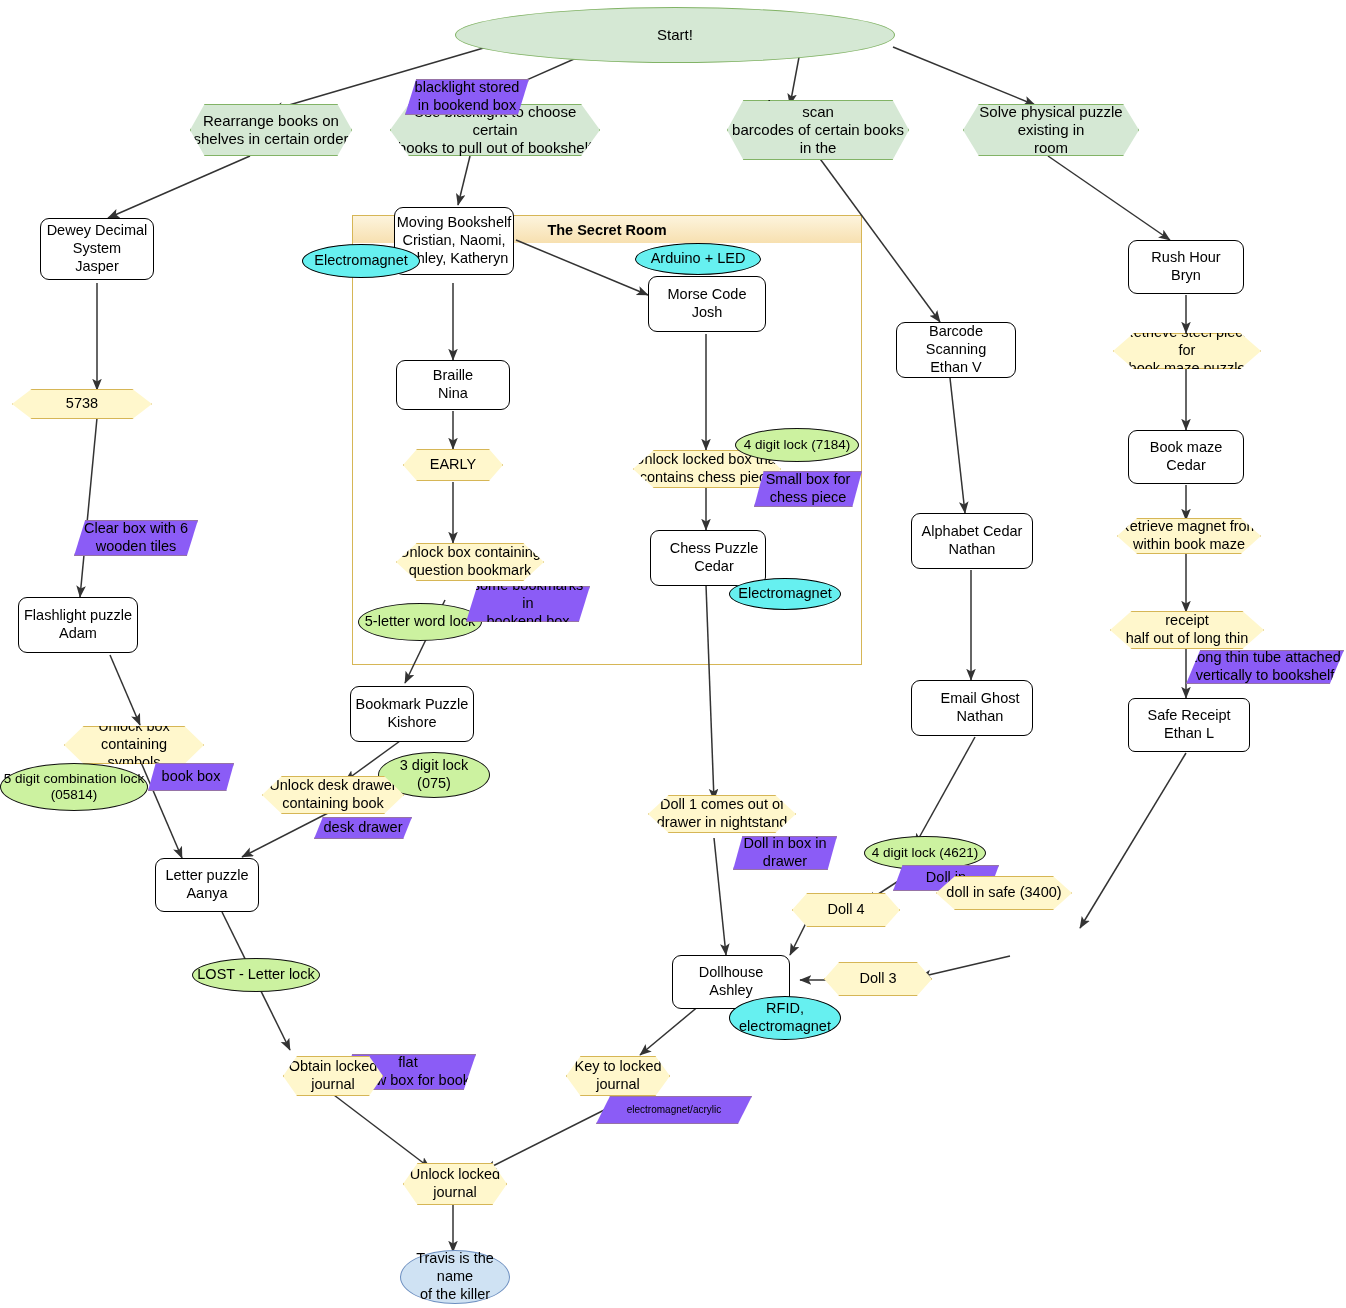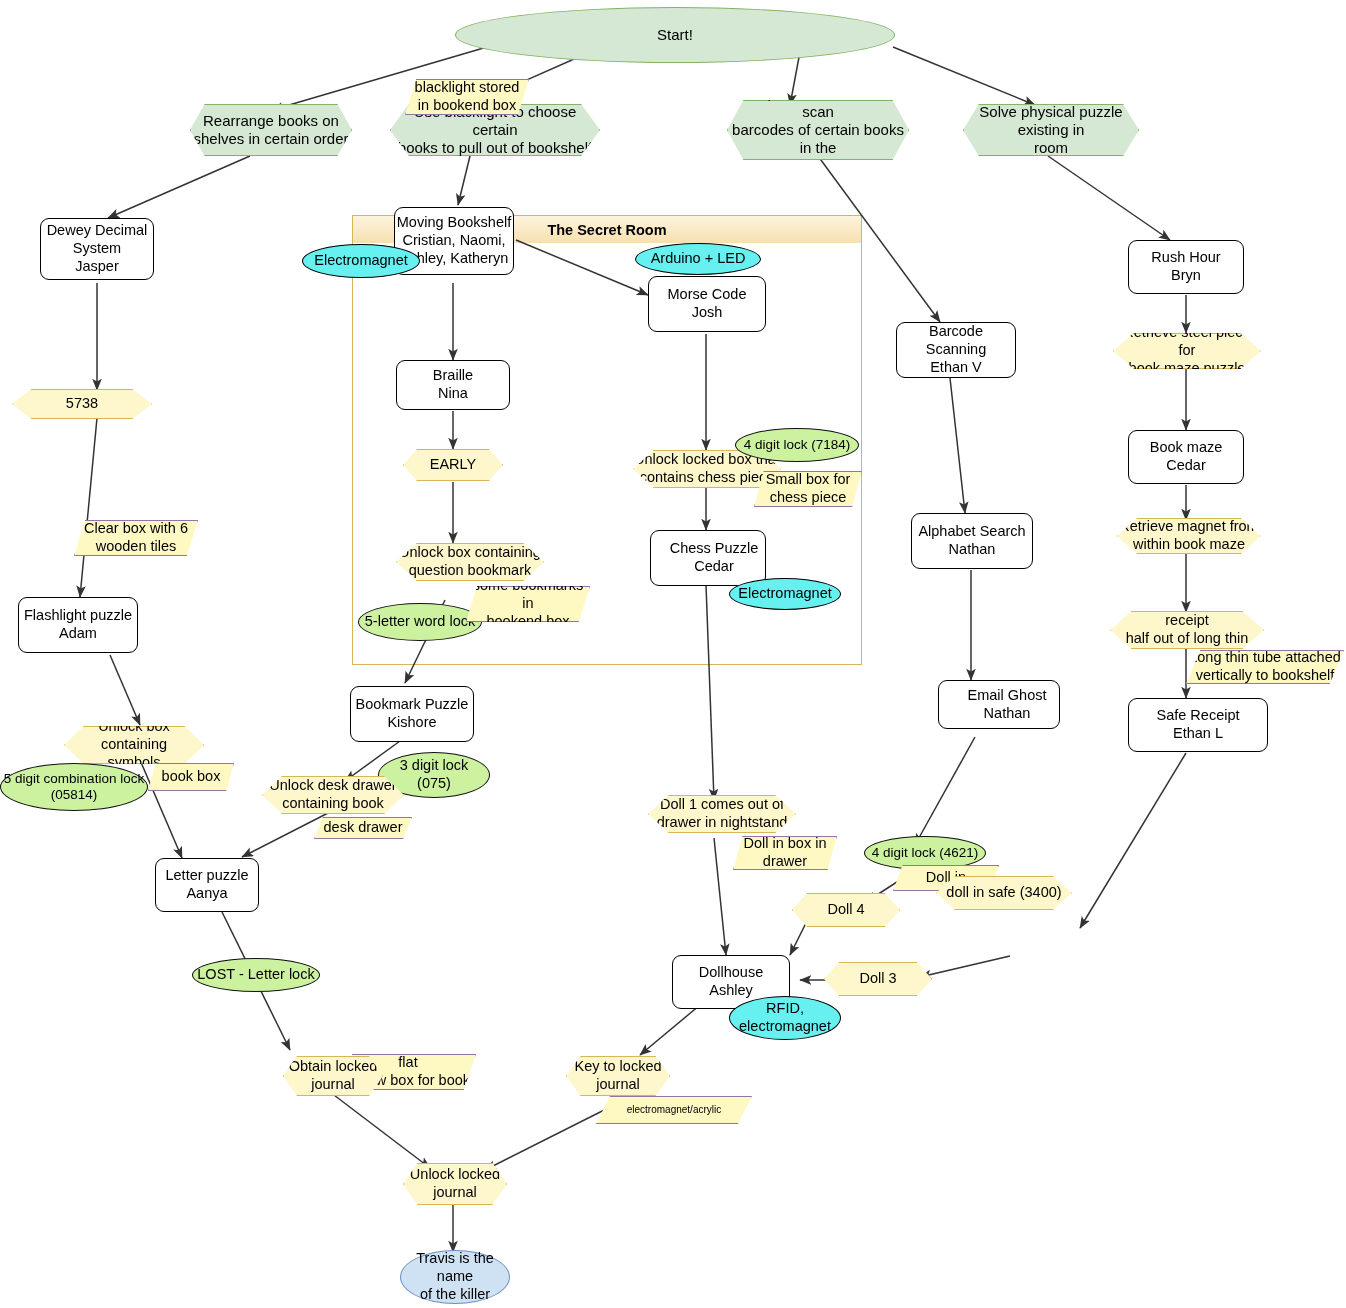--- a/index.html
+++ b/index.html
@@ -44,21 +44,21 @@
     clip-path:polygon(14% 0%,86% 0%,100% 50%,86% 100%,14% 100%,0% 50%);
   }
   .n-hexgreen{
     font-size:15px;
     background:#d5e8d4;
     border:1.4px solid #82b366;
     clip-path:polygon(9% 0%,91% 0%,100% 50%,91% 100%,9% 100%,0% 50%);
   }
   .n-para{
     font-size:14.5px;
-    background:#fef9c3;
+    background:#8b5cf6;
     border:1.4px solid #9673a6;
     clip-path:polygon(9% 0%,100% 0%,91% 100%,0% 100%);
   }
   .n-ell{
     font-size:14.5px;
     border-radius:50%;
     border:1.4px solid #000000;
   }
   .e-green{background:#ccf2a0;border-color:#111;}
   .e-cyan{background:#66f0f0;border-color:#000;}
@@ -254,24 +254,24 @@
 
   <div class="node n-hex" style="left:648px;top:795px;width:148px;height:38px;">Doll 1 comes out of
 drawer in nightstand</div>
 
   <div class="node n-para" style="left:733px;top:836px;width:104px;height:34px;">Doll in box in
 drawer</div>
 
   <div class="node n-rect" style="left:896px;top:322px;width:120px;height:56px;">Barcode Scanning
 Ethan V</div>
 
-  <div class="node n-rect" style="left:911px;top:513px;width:122px;height:56px;">Alphabet Search
+  <div class="node n-rect" style="left:911px;top:513px;width:122px;height:56px;">Alphabet Cedar
 Nathan</div>
 
-  <div class="node n-rect" style="left:938px;top:680px;width:122px;height:49px;padding-left:16px;">Email Ghost
+  <div class="node n-rect" style="left:911px;top:680px;width:122px;height:56px;padding-left:16px;">Email Ghost
 Nathan</div>
 
   <div class="node n-ell e-green" style="left:864px;top:836px;width:122px;height:34px;font-size:13.5px;">4 digit lock (4621)</div>
 
   <div class="node n-para" style="left:893px;top:865px;width:106px;height:26px;">Doll in</div>
 
   <div class="node n-hex" style="left:792px;top:893px;width:108px;height:34px;">Doll 4</div>
 
   <div class="node n-hex" style="left:824px;top:962px;width:108px;height:34px;">Doll 3</div>
 
@@ -286,21 +286,21 @@
 
   <div class="node n-hex" style="left:1117px;top:518px;width:144px;height:36px;">Retrieve magnet from
 within book maze</div>
 
   <div class="node n-hex" style="left:1110px;top:611px;width:154px;height:38px;">Use magnet to get receipt
 half out of long thin tube</div>
 
   <div class="node n-para" style="left:1186px;top:650px;width:158px;height:34px;">Long thin tube attached
 vertically to bookshelf</div>
 
-  <div class="node n-rect" style="left:1128px;top:698px;width:140px;height:54px;">Safe Receipt
+  <div class="node n-rect" style="left:1128px;top:698px;width:122px;height:54px;border-radius:7px;">Safe Receipt
 Ethan L</div>
 
   <div class="node n-hex" style="left:936px;top:876px;width:136px;height:34px;">doll in safe (3400)</div>
 
   <div class="node n-rect" style="left:672px;top:955px;width:118px;height:54px;">Dollhouse
 Ashley</div>
 
   <div class="node n-ell e-cyan" style="left:729px;top:996px;width:112px;height:44px;">RFID,
 electromagnet</div>
 

